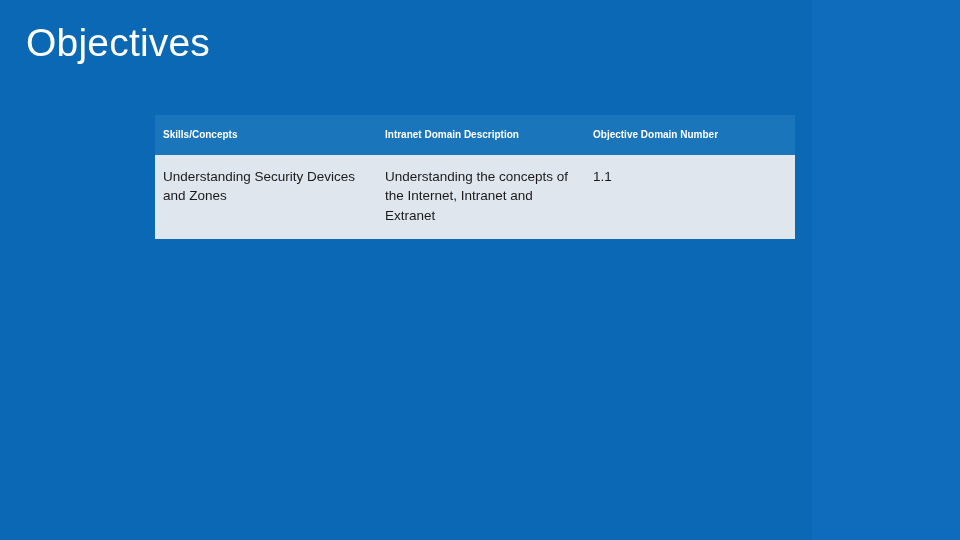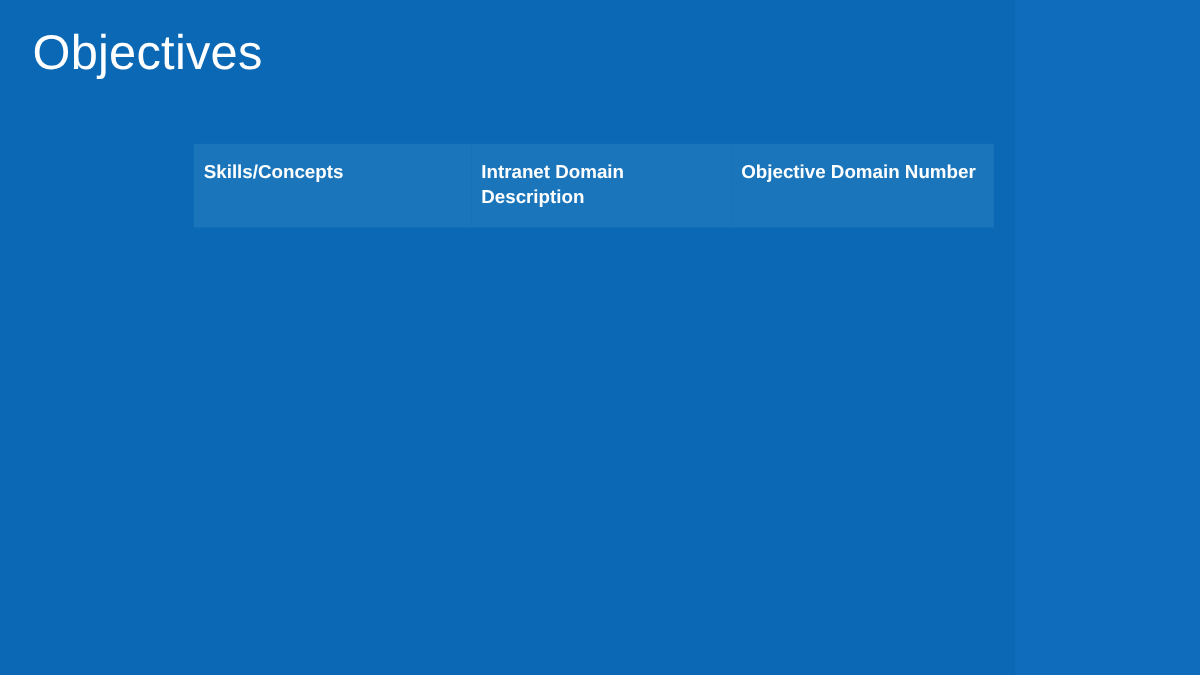--- a/index.html
+++ b/index.html
@@ -40,21 +40,21 @@
     border-collapse: collapse;
     width: 640px;
     table-layout: fixed;
   }
   table.objectives col.c0 { width: 222px; }
   table.objectives col.c1 { width: 208px; }
   table.objectives col.c2 { width: 210px; }
   table.objectives th {
     background: #1b75bb;
     color: #ffffff;
-    font-size: 15px;
+    font-size: 10px;
     font-weight: bold;
     text-align: left;
     vertical-align: top;
     padding: 13px 10px 14px 8px;
     line-height: 1.32;
   }
   table.objectives td {
     font-size: 13.5px;
     font-weight: normal;
     color: #1a1a1a;
@@ -88,17 +88,22 @@
         <col class="c2">
       </colgroup>
       <thead>
         <tr>
           <th>Skills/Concepts</th>
           <th>Intranet Domain Description</th>
           <th class="num">Objective Domain Number</th>
         </tr>
       </thead>
       <tbody>
+        <tr class="row-even">
+          <td>Understanding Security Devices and Zones</td>
+          <td>Understanding the concepts of the Internet, Intranet and Extranet</td>
+          <td class="num">1.1</td>
+        </tr>
       </tbody>
     </table>
   </div>
 
 </div>
 
 </body></html>

